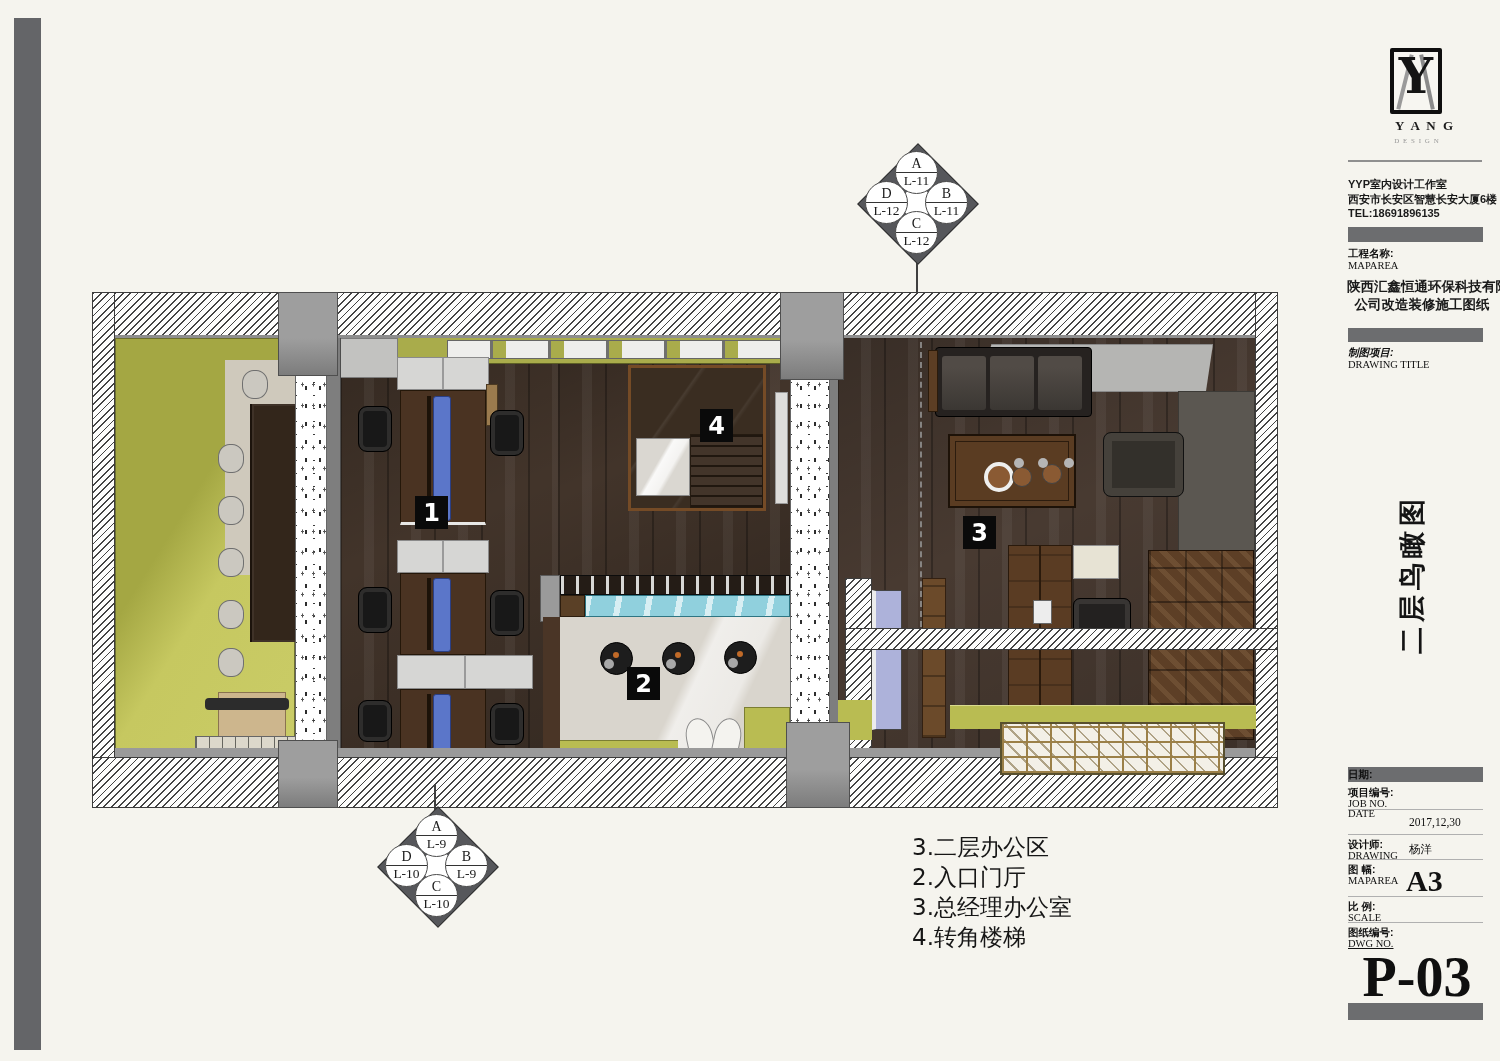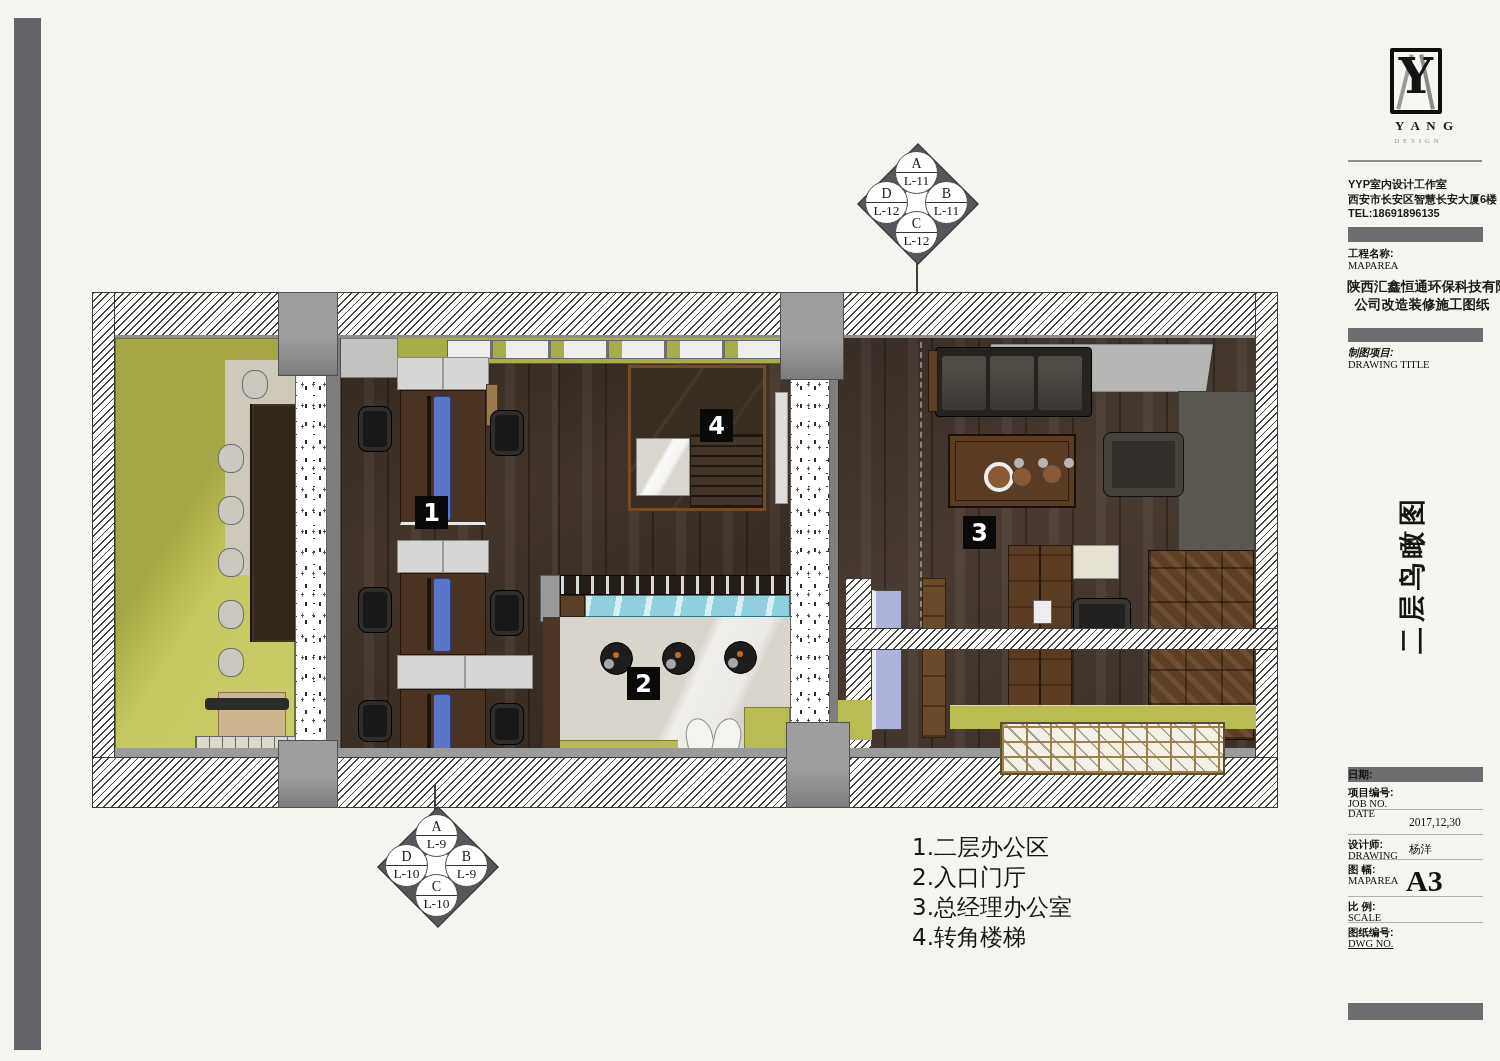--- a/index.html
+++ b/index.html
@@ -250,21 +250,21 @@
     <div class="mk-letter">C</div>
     <div class="mk-level">L-10</div>
   </div>
   <div class="mk-circle mk-left">
     <div class="mk-letter">D</div>
     <div class="mk-level">L-10</div>
   </div>
 </div>
 
 <div class="abs" style="left:912px;top:832px;">
-  <div class="legend-line">1.二层办公区</div>
+  <div class="legend-line">3.二层办公区</div>
   <div class="legend-line">2.入口门厅</div>
   <div class="legend-line">3.总经理办公室</div>
   <div class="legend-line">4.转角楼梯</div>
 </div>
 
 <div class="abs" style="left:1347px;top:0;width:150px;height:1061px;">
 
   <div class="abs" style="left:43px;top:48px;width:52px;height:66px;border:4px solid #0e0e0e;border-radius:2px;background:#f7f6f1;box-sizing:border-box;">
     <div class="abs" style="left:9px;top:2px;width:4px;height:56px;background:#9a9a9a;transform:rotate(14deg);"></div>
     <div class="abs" style="left:31px;top:2px;width:4px;height:56px;background:#8a8a8a;transform:rotate(-12deg);"></div>
@@ -313,15 +313,16 @@
   <div class="tb-val" style="left:59px;top:864px;font:bold 30px 'Liberation Serif',serif;">A3</div>
   <div class="hairline" style="top:896px;"></div>
 
   <div class="tb-cn" style="top:900px;">比 例:</div>
   <div class="tb-en" style="top:912px;">SCALE</div>
   <div class="hairline" style="top:922px;"></div>
 
   <div class="tb-cn" style="top:926px;">图纸编号:</div>
   <div class="tb-en" style="top:938px;text-decoration:underline;">DWG NO.</div>
 
+  <div class="abs" style="left:0;top:945px;width:140px;text-align:center;font:bold 56px 'Liberation Serif',serif;color:#0f0f0f;white-space:nowrap;">P-03</div>
 
   <div class="bar" style="top:1003px;height:17px;"></div>
 </div>
 
 </body></html>

